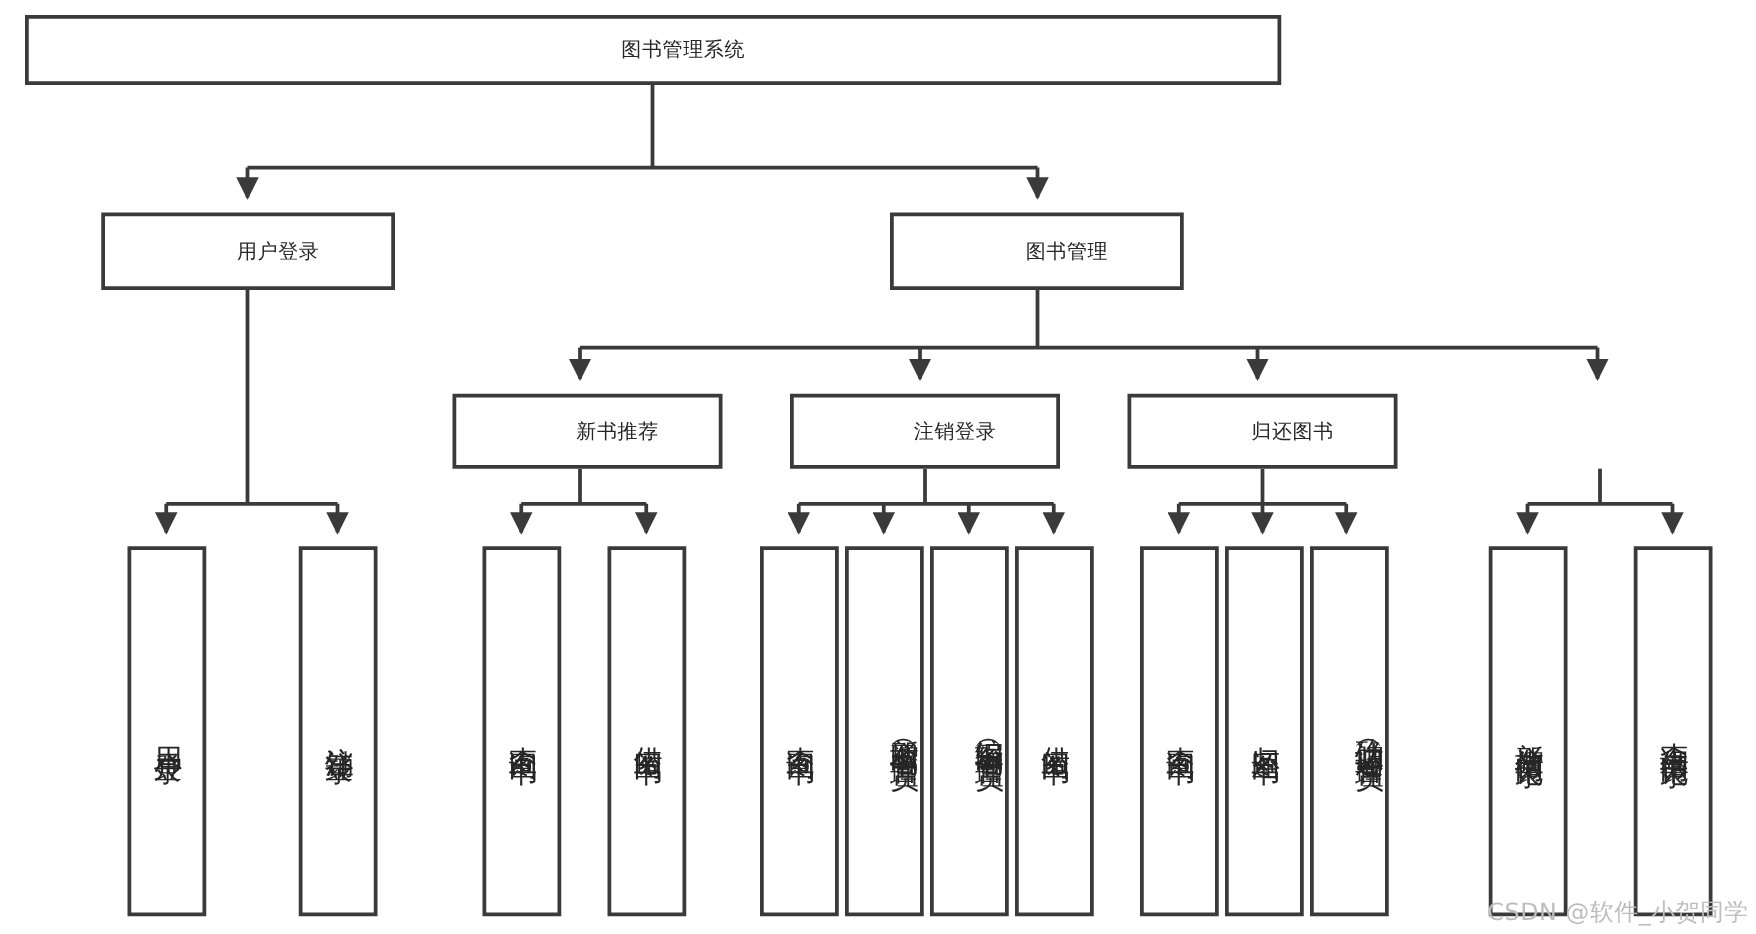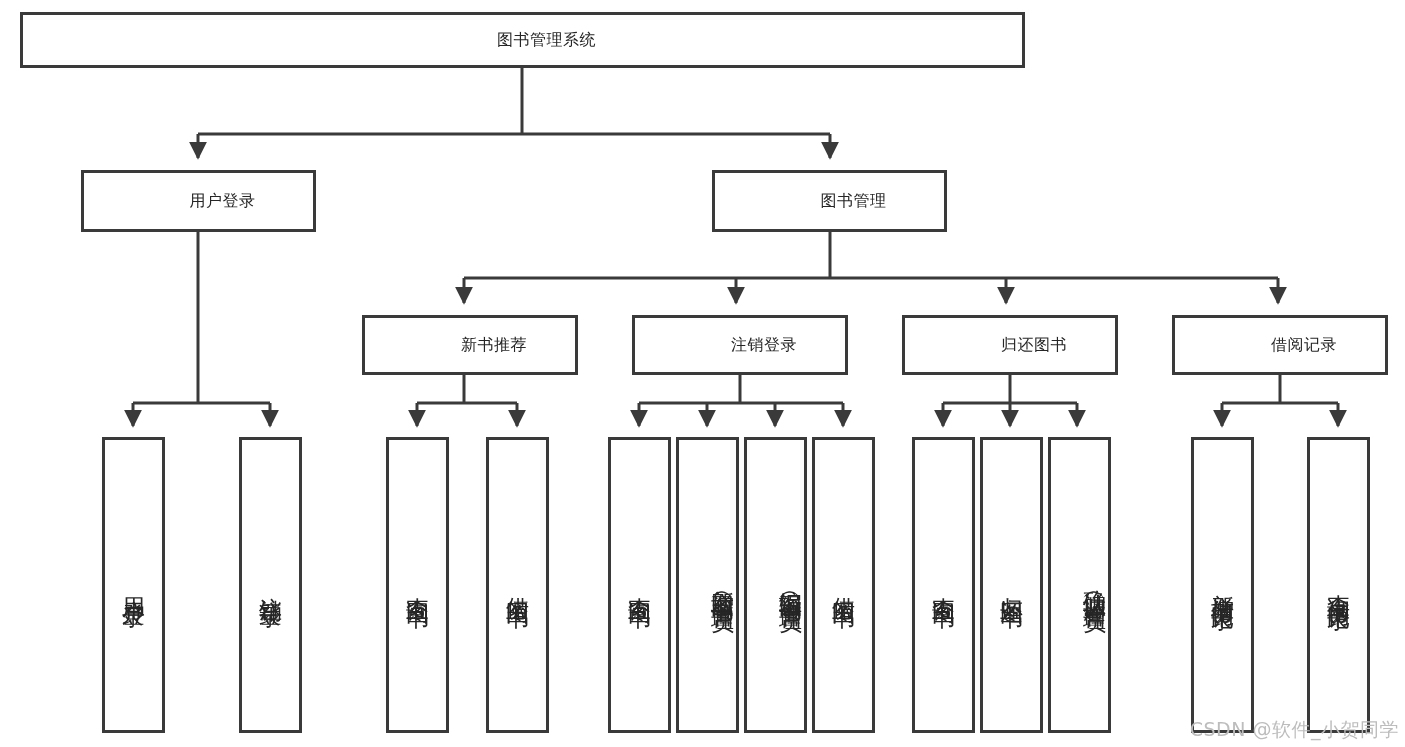--- a/index.html
+++ b/index.html
@@ -132,23 +132,20 @@
 
   <div class="node node-h" style="left:712px; top:170px; width:235px; height:62px;">
     <span>图书管理</span>
   </div>
   <div class="node node-h" style="left:632px; top:315px; width:216px; height:60px;">
     <span>注销登录</span>
   </div>
   <div class="node node-h" style="left:902px; top:315px; width:216px; height:60px;">
     <span>归还图书</span>
   </div>
-  <div class="node node-h" style="left:1172px; top:315px; width:216px; height:60px;">
-    <span>借阅记录</span>
-  </div>
 
   <div class="node node-v" style="left:102px; top:437px; width:63px; height:296px;">
     <span>用户登录</span>
   </div>
   <div class="node node-v" style="left:239px; top:437px; width:63px; height:296px;">
     <span>注销登录</span>
   </div>
 
   <div class="node node-v" style="left:386px; top:437px; width:63px; height:296px;">
     <span>查询图书</span>

